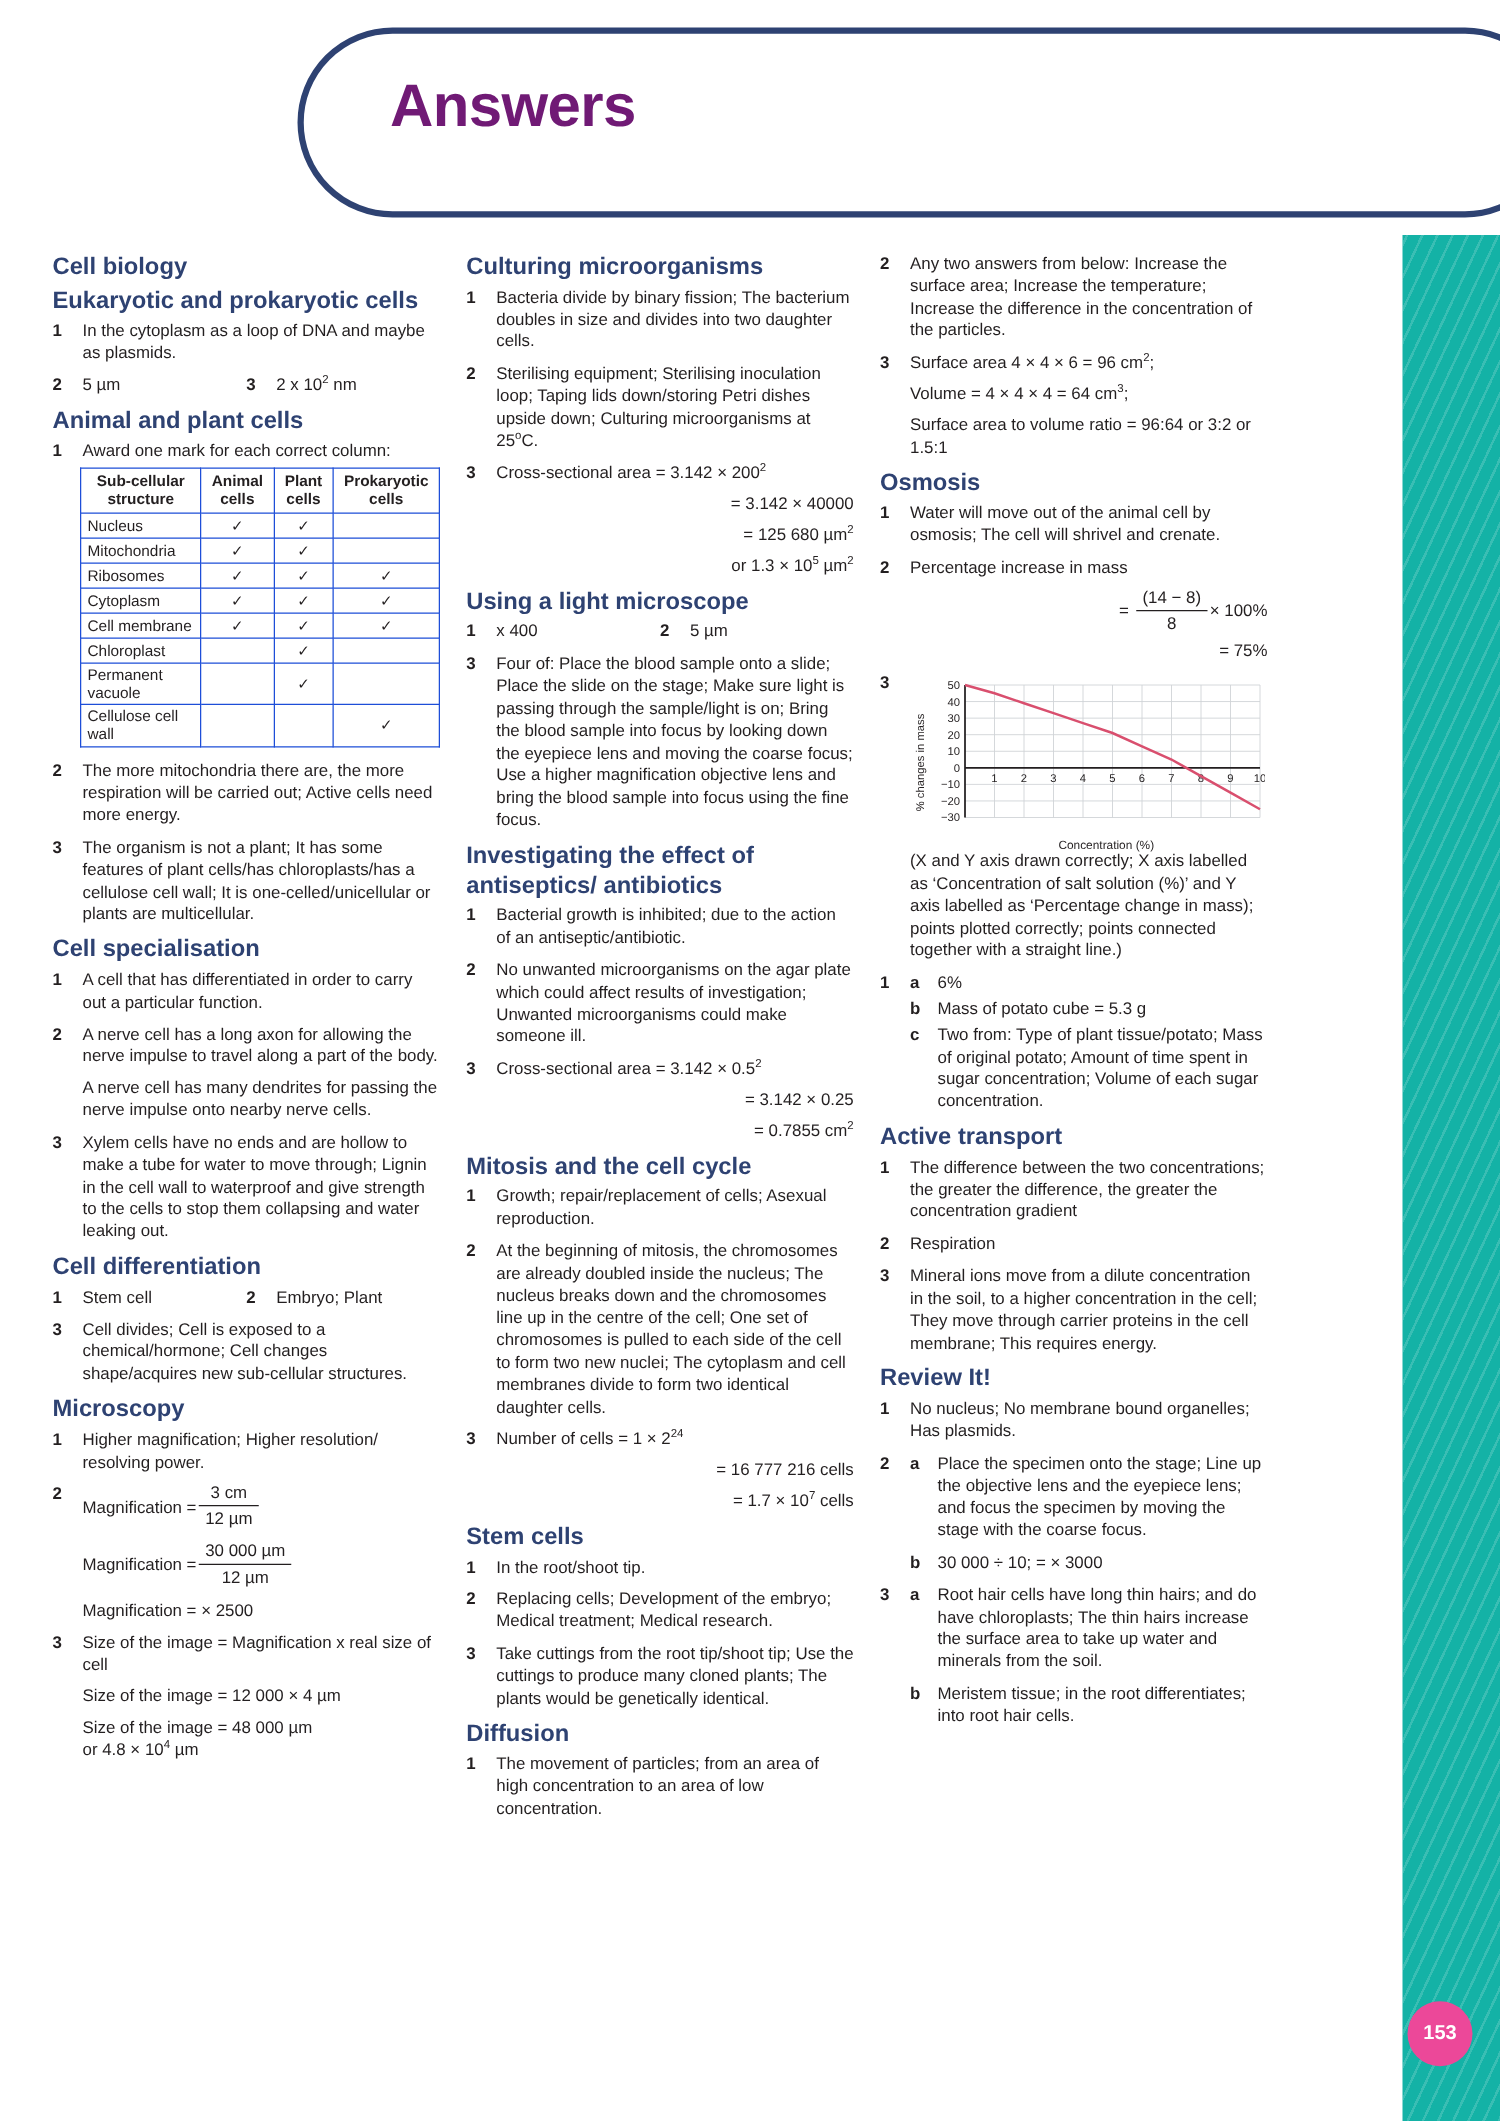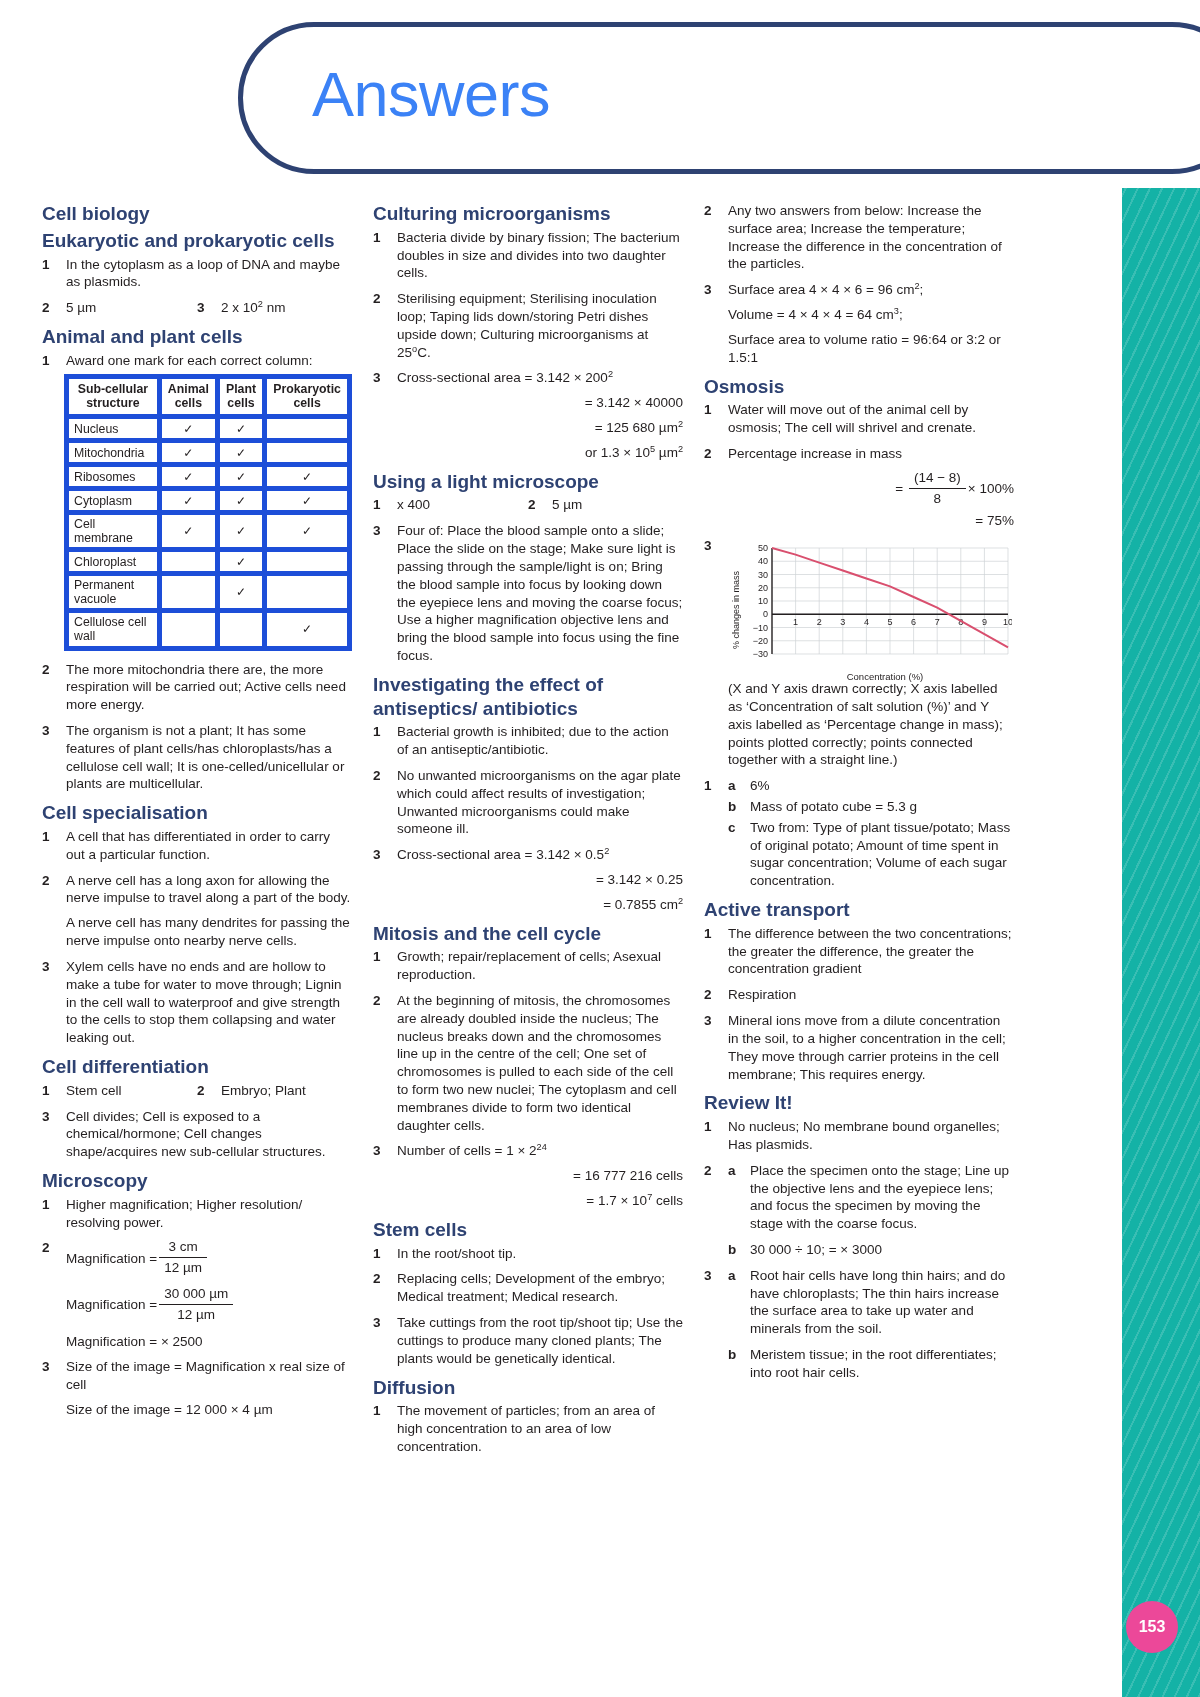--- a/index.html
+++ b/index.html
@@ -10,21 +10,21 @@
   }
   
   .header-wrap{position:absolute;left:0;top:0;width:1200px;height:190px;}
   .header-pill{
     position:absolute;left:238px;top:22px;width:1010px;height:152px;
     border:5px solid #2e4272;border-radius:76px;box-sizing:border-box;
     background:#ffffff;
   }
   .header-title{
     position:absolute;left:312px;top:58px;
-    font-size:63px;font-weight:normal;color:#3b82f6;letter-spacing:-0.5px;
+    font-size:48px;font-weight:bold;color:#701a75;letter-spacing:-0.5px;
     font-family:"Liberation Sans", sans-serif;
   }
   
   .teal-bar{
     position:absolute;right:0;top:188px;width:78px;height:1509px;
     background:#14b2a6;overflow:hidden;
   }
   .teal-bar .stripes{
     position:absolute;inset:0;
     background:repeating-linear-gradient(-65deg,
@@ -66,21 +66,21 @@
         text-align:center;margin:0 2px;position:relative;top:-1px;}
   .frac .num{padding:0 5px 1px 5px;}
   .frac .den{padding:1px 5px 0 5px;border-top:1.4px solid #231f20;}
   .inline-eq{display:flex;align-items:center;}
   
   table.cells{
     border-collapse:collapse;margin:4px 0 10px 22px;width:288px;
     font-size:12.3px;
   }
   table.cells th,table.cells td{
-    border:5px solid #1d4ed8;padding:2px 5px;text-align:center;vertical-align:middle;
+    border:1px solid #1d4ed8;padding:2px 5px;text-align:center;vertical-align:middle;
     height:15px;
   }
   table.cells th{font-weight:bold;line-height:1.2;padding:3px 4px;}
   table.cells td.rowlab,table.cells th.rowlab{text-align:left;}
   table.cells td.tick{font-size:12px;}
   
   .chart-block{display:flex;margin-bottom:10px;}
   .chart-area{position:relative;width:284px;height:132px;}
   .chart-svg{display:block;}
   .chart-xlabel{
@@ -254,20 +254,21 @@
           </span>
         </div>
         <p>Magnification = × 2500</p>
       </div>
     </div>
     <div class="qrow">
       <div class="qnum">3</div>
       <div class="qtext">
         <p>Size of the image = Magnification x real size of cell</p>
         <p>Size of the image = 12 000 × 4 µm</p>
+        <p><span>Size of the image = 48 000 µm</span><br><span>or 4.8 × 10</span><sup>4</sup><span> µm</span></p>
       </div>
     </div>
 
   </div>
 
   <div class="col col2">
 
     <h2 class="sec">Culturing microorganisms</h2>
     <div class="qrow">
       <div class="qnum">1</div>

